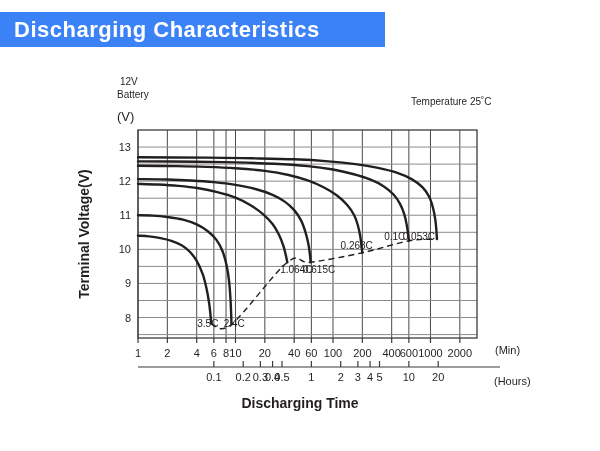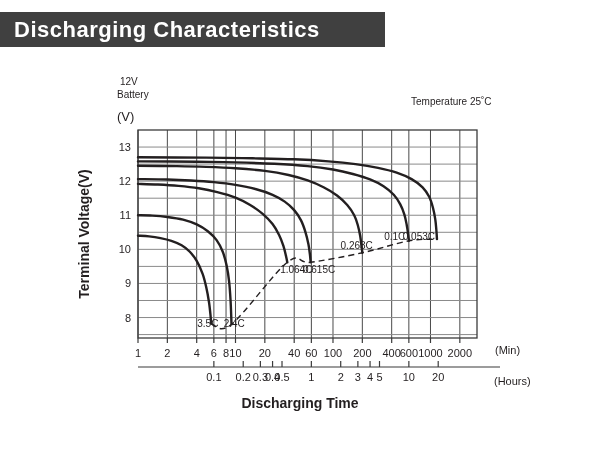--- a/index.html
+++ b/index.html
@@ -3,21 +3,21 @@
 <meta charset="utf-8">
 <style>
   html,body{margin:0;padding:0;}
   body{
     width:600px;height:451px;background:#ffffff;
     font-family:"Liberation Sans",sans-serif;
     overflow:hidden;position:relative;
   }
   #header-bar{
     position:absolute;left:0;top:12px;width:385px;height:35px;
-    background:#404040;display:flex;align-items:center;
+    background:#3b82f6;display:flex;align-items:center;
   }
   #header-title{
     color:#ffffff;font-size:22px;font-weight:bold;letter-spacing:.5px;
     margin-left:14px;white-space:nowrap;
   }
   #chart-wrap{position:absolute;left:0;top:47px;width:600px;height:404px;}
   svg{display:block;}
   .axis-title{font-family:"Liberation Sans",sans-serif;font-size:14px;font-weight:bold;fill:#231f20;}
   .tick-lbl{font-family:"Liberation Sans",sans-serif;font-size:11px;fill:#231f20;}
   .unit-lbl{font-family:"Liberation Sans",sans-serif;font-size:11px;fill:#231f20;}

